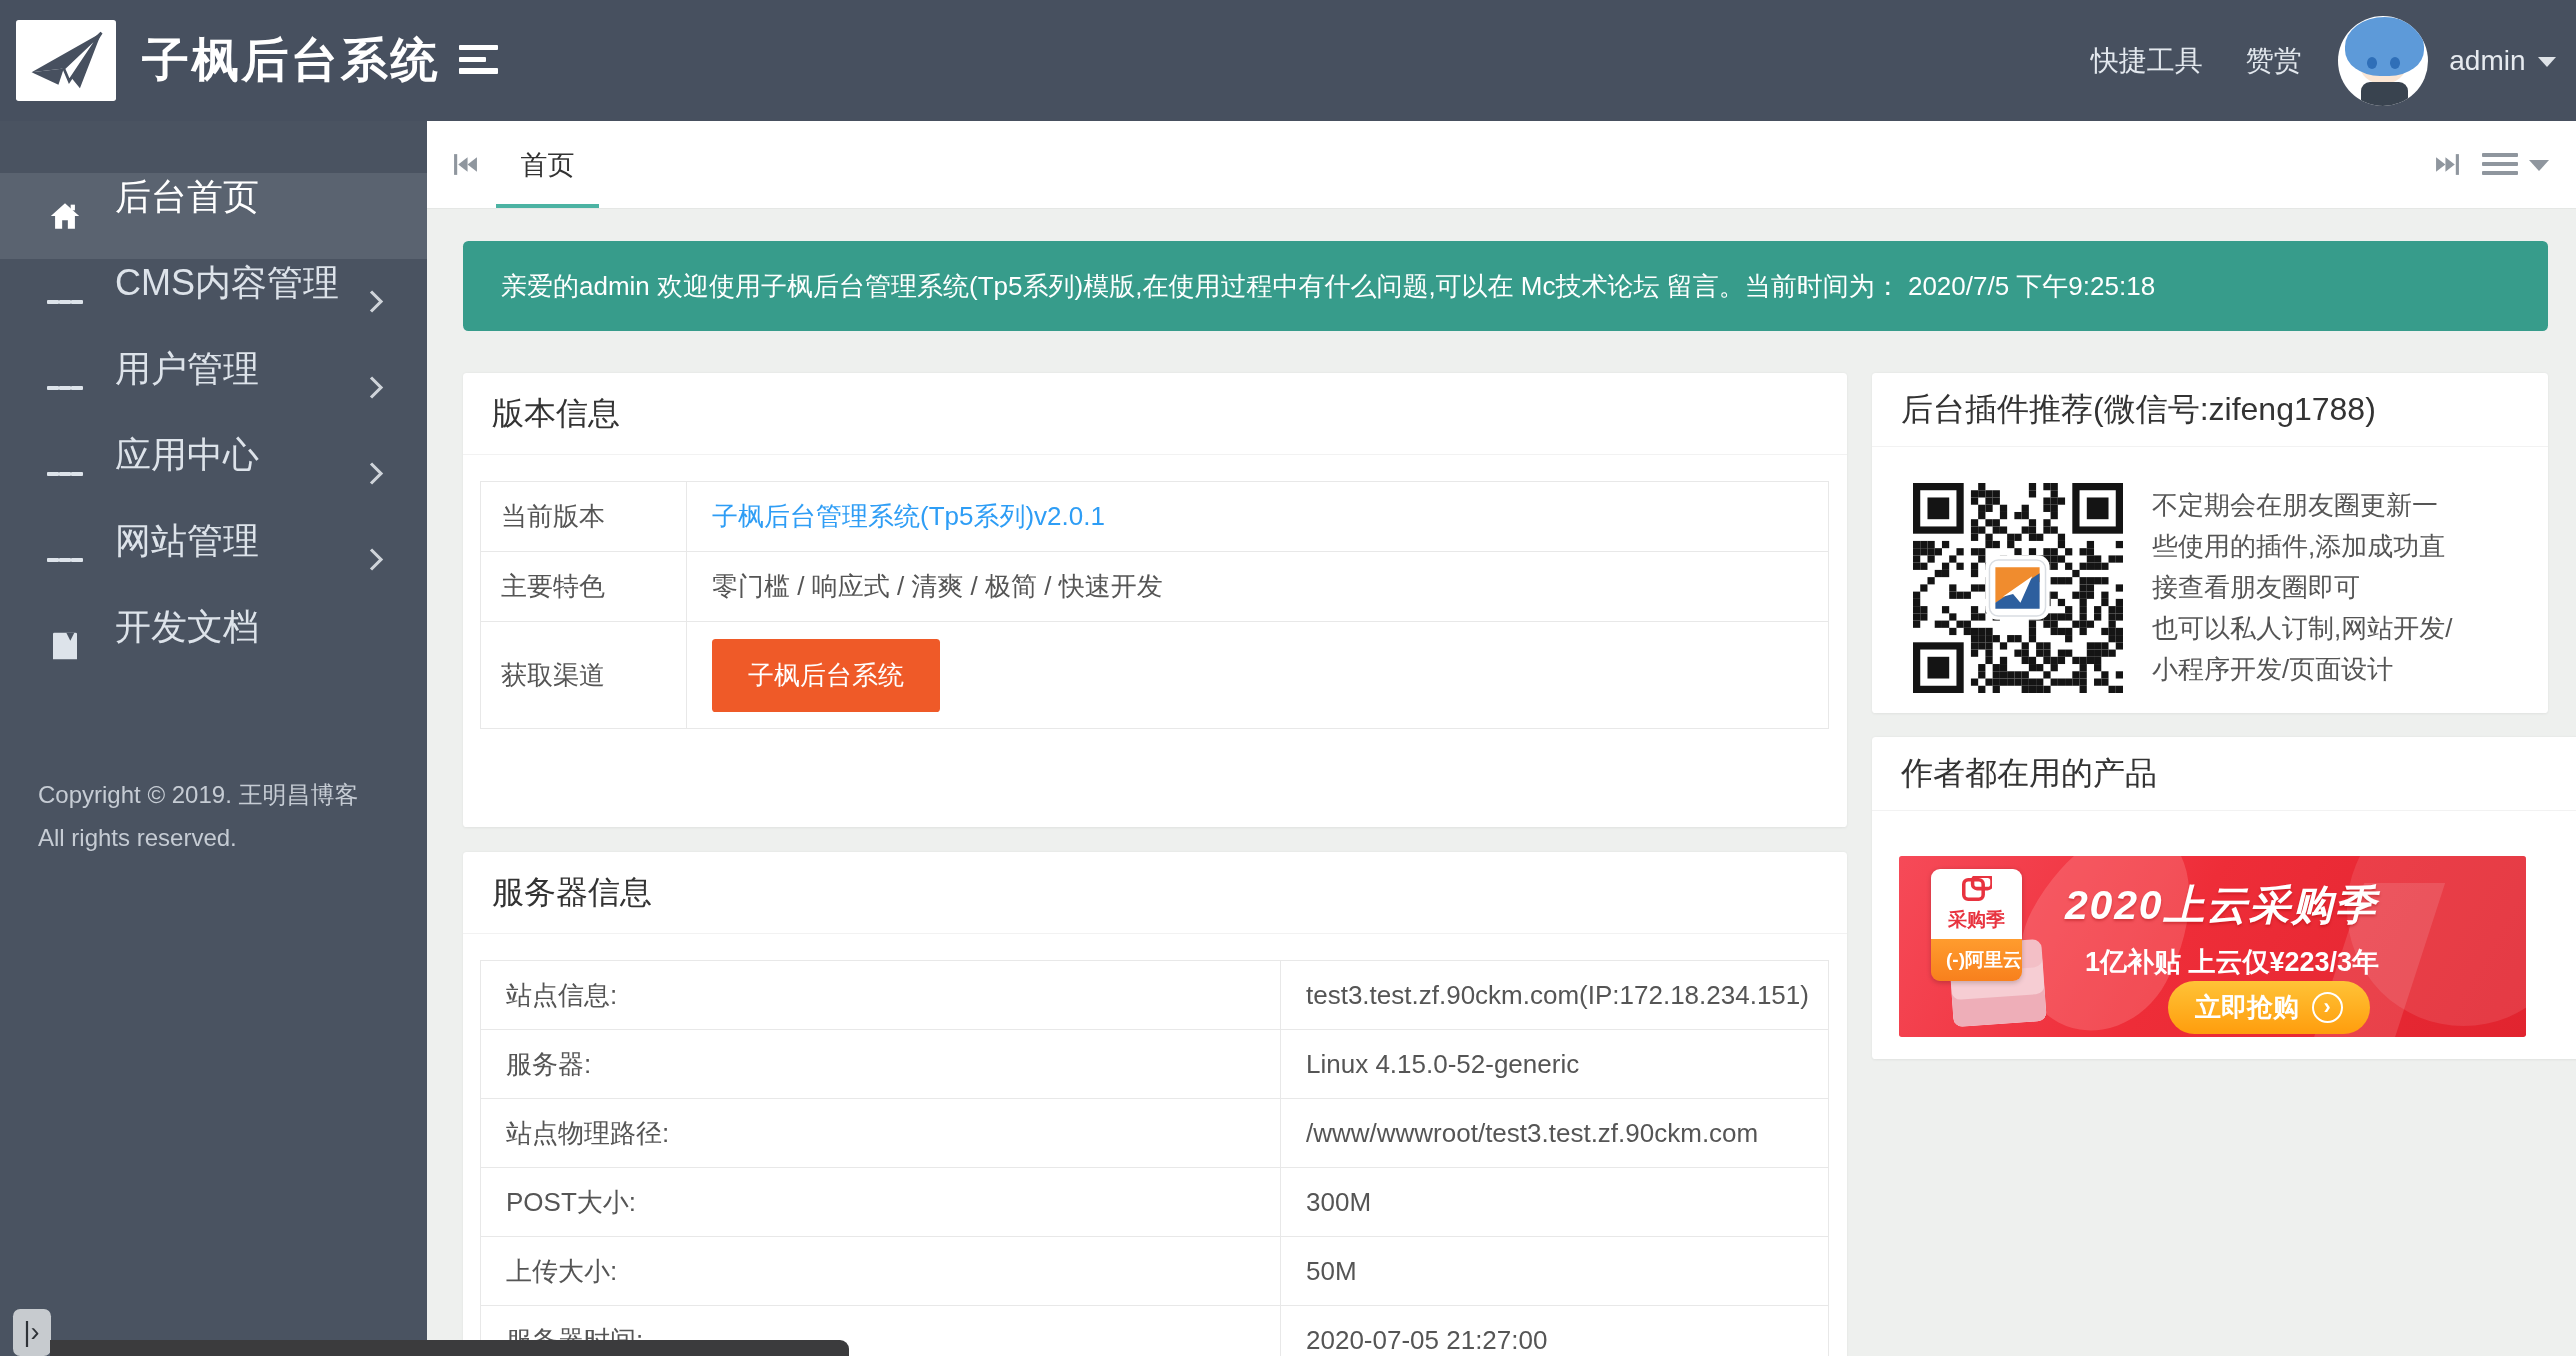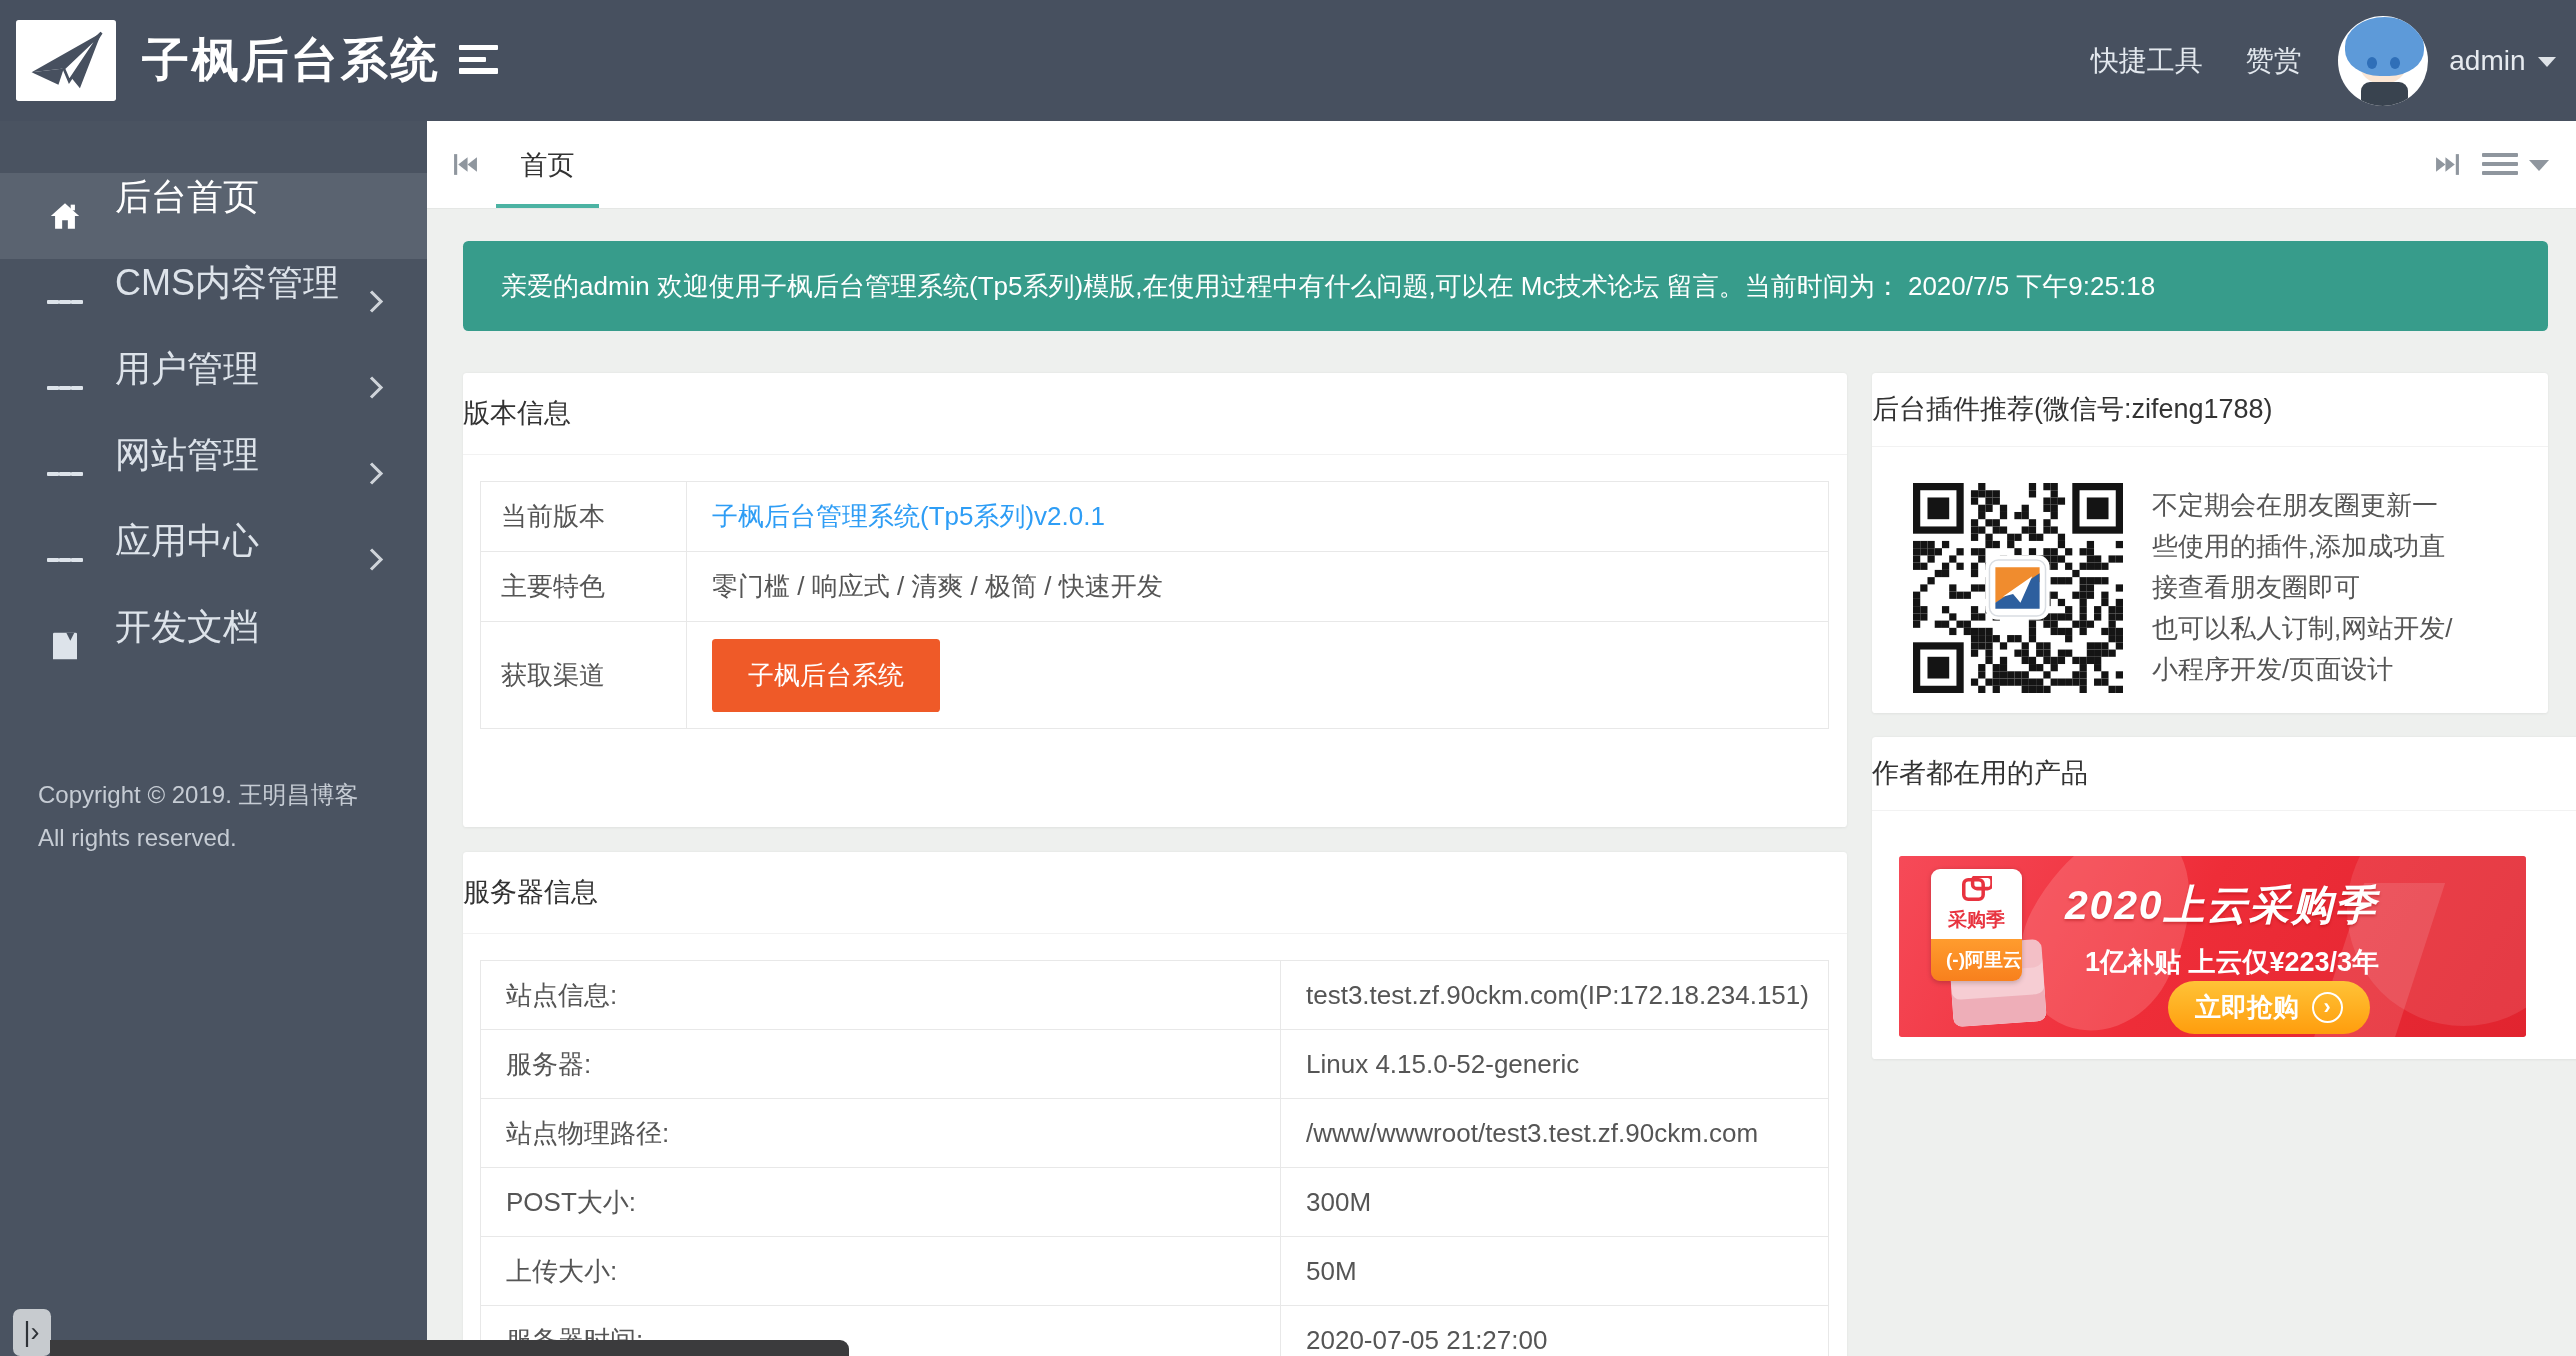--- a/index.html
+++ b/index.html
@@ -58,21 +58,21 @@
   .tab{position:absolute;left:69px;top:0;width:103px;height:87px;display:flex;align-items:center;justify-content:center;
     font-size:27px;color:#333;cursor:pointer;}
   .tab::after{content:"";position:absolute;left:0;right:0;bottom:0;height:4.5px;background:#4cb3a3;}
 
   .content{position:absolute;left:0;top:88px;right:0;bottom:0;overflow:hidden;}
 
   .notice{position:absolute;left:36px;top:32px;width:2085px;height:90px;background:#379c8b;border-radius:5.4px;
     color:#fff;font-size:26px;display:flex;align-items:center;padding:0 38px;box-sizing:border-box;}
 
   .card{position:absolute;background:#fff;border-radius:3.6px;box-shadow:0 0.9px 2.7px rgba(0,0,0,.06);}
-  .card-head{height:81px;line-height:81px;font-size:27px;color:#333;border-bottom:0.9px solid #f2f2f2;}
+  .card-head{height:81px;line-height:81px;padding-left:29px;font-size:32px;color:#333;border-bottom:0.9px solid #f2f2f2;}
   .card-version{left:36px;top:164px;width:1384px;height:454px;}
   .card-server{left:36px;top:643px;width:1384px;height:573px;}
   .card-plugin{left:1445px;top:164px;width:676px;height:340px;}
   .card-products{left:1445px;top:528px;width:756px;height:322px;}
   .card-plugin .card-head,.card-products .card-head{height:73px;line-height:73px;}
 
   table.kv{border-collapse:collapse;margin:26px 17px 0 17px;width:1349px;table-layout:fixed;}
   table.kv td{border:0.9px solid #e8e8e8;font-size:26px;color:#555;padding-left:25px;vertical-align:middle;}
   .v-table td.lbl{width:184px;padding-left:20px;}
   .v-table tr{height:70px;}
@@ -192,35 +192,35 @@
             </svg>
         </span>
       </div>
 
       <div class="side-item">
         <span class="side-icon bars-icon">
             <i></i>
             <i></i>
             <i></i>
           </span>
-        <span class="side-label">网站管理</span>
+        <span class="side-label">应用中心</span>
         <span class="side-chevron">
           <svg width="16" height="25" viewBox="0 0 12 20">
               <polyline points="2,2 10,10 2,18" fill="none" stroke="#cfd4da" stroke-width="2.5"></polyline>
             </svg>
         </span>
       </div>
 
       <div class="side-item">
         <span class="side-icon bars-icon">
             <i></i>
             <i></i>
             <i></i>
           </span>
-        <span class="side-label">应用中心</span>
+        <span class="side-label">网站管理</span>
         <span class="side-chevron">
           <svg width="16" height="25" viewBox="0 0 12 20">
               <polyline points="2,2 10,10 2,18" fill="none" stroke="#cfd4da" stroke-width="2.5"></polyline>
             </svg>
         </span>
       </div>
 
       <div class="side-item">
         <span class="side-icon">
           <svg width="30" height="32" viewBox="0 0 22 24">

